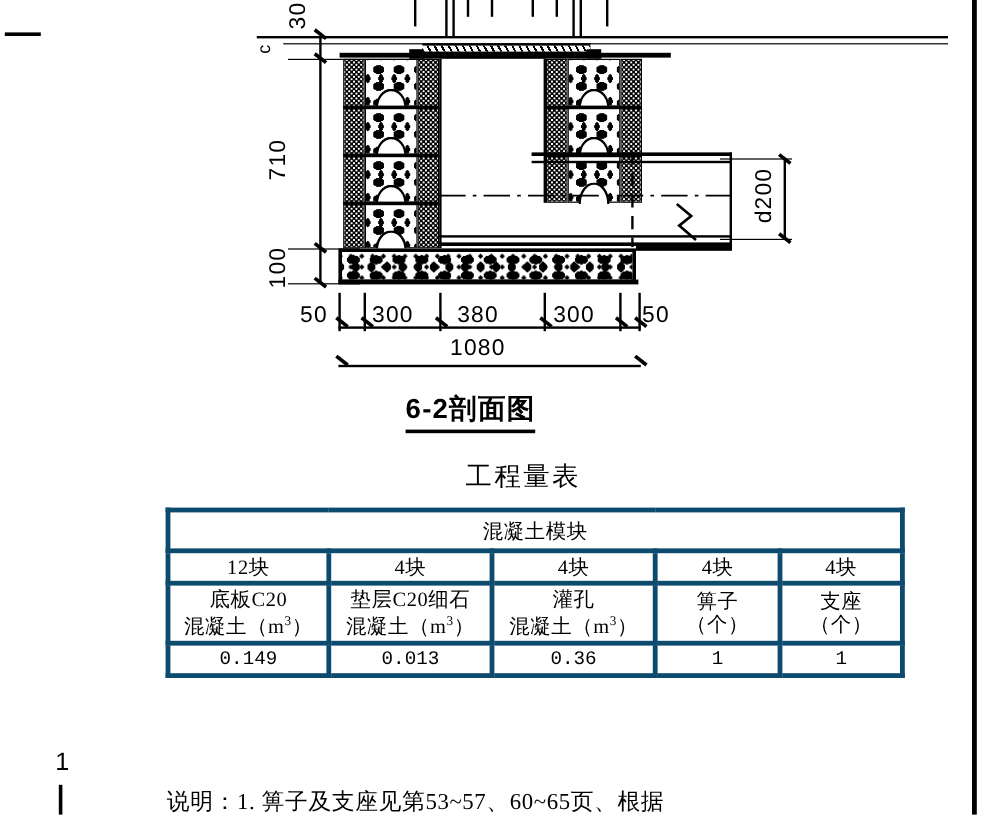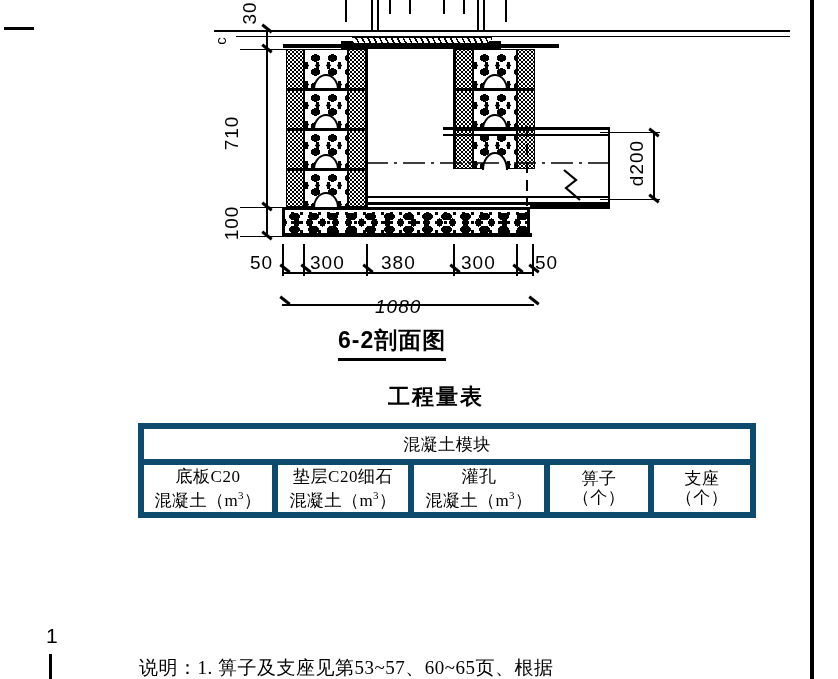--- a/index.html
+++ b/index.html
@@ -135,35 +135,35 @@
     font-weight: bold;
     letter-spacing: 1px;
     border-bottom: 3px solid #000;
     padding-bottom: 2px;
   }
   #title-quantity-table {
     position: absolute;
     left: 388px; top: 382px;
     font-family: "Liberation Sans", sans-serif;
     font-size: 22px;
-    font-weight: bold;
+    font-weight: normal;
     letter-spacing: 2px;
   }
 
   
   #quantity-table {
     position: absolute;
     left: 138px; top: 423px;
     width: 612px;
     border-collapse: collapse;
     table-layout: fixed;
     font-family: "Liberation Serif", serif;
   }
   #quantity-table td {
-    border: 6px solid #0c4a6e;
+    border: 4px solid #0c4a6e;
     text-align: center;
     vertical-align: middle;
     font-size: 17px;
     padding: 2px 5px;
     line-height: 19px;
     letter-spacing: 0.5px;
   }
   #quantity-table td.tall { height: 26px; }
   #quantity-table .mono {
     font-family: "Liberation Mono", monospace;
@@ -307,56 +307,70 @@
 
   <div class="dim" style="left:250px;top:252px;">50</div>
   <div class="dim" style="left:310px;top:252px;">300</div>
   <div class="dim" style="left:381px;top:252px;">380</div>
   <div class="dim" style="left:461px;top:252px;">300</div>
   <div class="dim" style="left:535px;top:252px;">50</div>
 
   <div class="ln" style="left:282px;top:304px;width:252px;height:2px;"></div>
   <div class="arrow-tick" style="left:279px;top:299px;width:12px;height:3px;transform:rotate(38deg);"></div>
   <div class="arrow-tick" style="left:528px;top:299px;width:12px;height:3px;transform:rotate(38deg);"></div>
-  <div class="dim" style="left:375px;top:296px;font-style:italic;">1080</div>
+  <div class="dim" style="left:375px;top:280px;">1080</div>
 </div>
 
 <div id="title-section-view">6-2剖面图</div>
 <div id="title-quantity-table">工程量表</div>
 
 <table id="quantity-table">
   <colgroup>
     <col style="width:134px">
     <col style="width:136px">
     <col style="width:136px">
     <col style="width:104px">
     <col style="width:102px">
   </colgroup>
   <tbody>
     <tr>
       <td class="tall" colspan="5">混凝土模块</td>
     </tr>
     <tr>
+      <td>12块</td>
+      <td>4块</td>
+      <td>4块</td>
+      <td>4块</td>
+      <td>4块</td>
+    </tr>
+    <tr>
       <td>
         <div>底板C20</div>
         <div><span>混凝土（m</span><span class="sup3">3</span><span>）</span></div>
       </td>
       <td>
         <div>垫层C20细石</div>
         <div><span>混凝土（m</span><span class="sup3">3</span><span>）</span></div>
       </td>
       <td>
         <div>灌孔</div>
         <div><span>混凝土（m</span><span class="sup3">3</span><span>）</span></div>
       </td>
       <td>
         <div>箅子</div>
         <div><span>（个）</span></div>
       </td>
       <td>
         <div>支座</div>
         <div><span>（个）</span></div>
       </td>
+    </tr>
+    <tr>
+      <td class="mono">0.149</td>
+      <td class="mono">0.013</td>
+      <td class="mono">0.36</td>
+      <td class="mono">1</td>
+      <td class="mono">1</td>
     </tr>
   </tbody>
 </table>
 
 <div id="note-line">说明：1. 箅子及支座见第53~57、60~65页、根据</div>
 
 </body></html>

